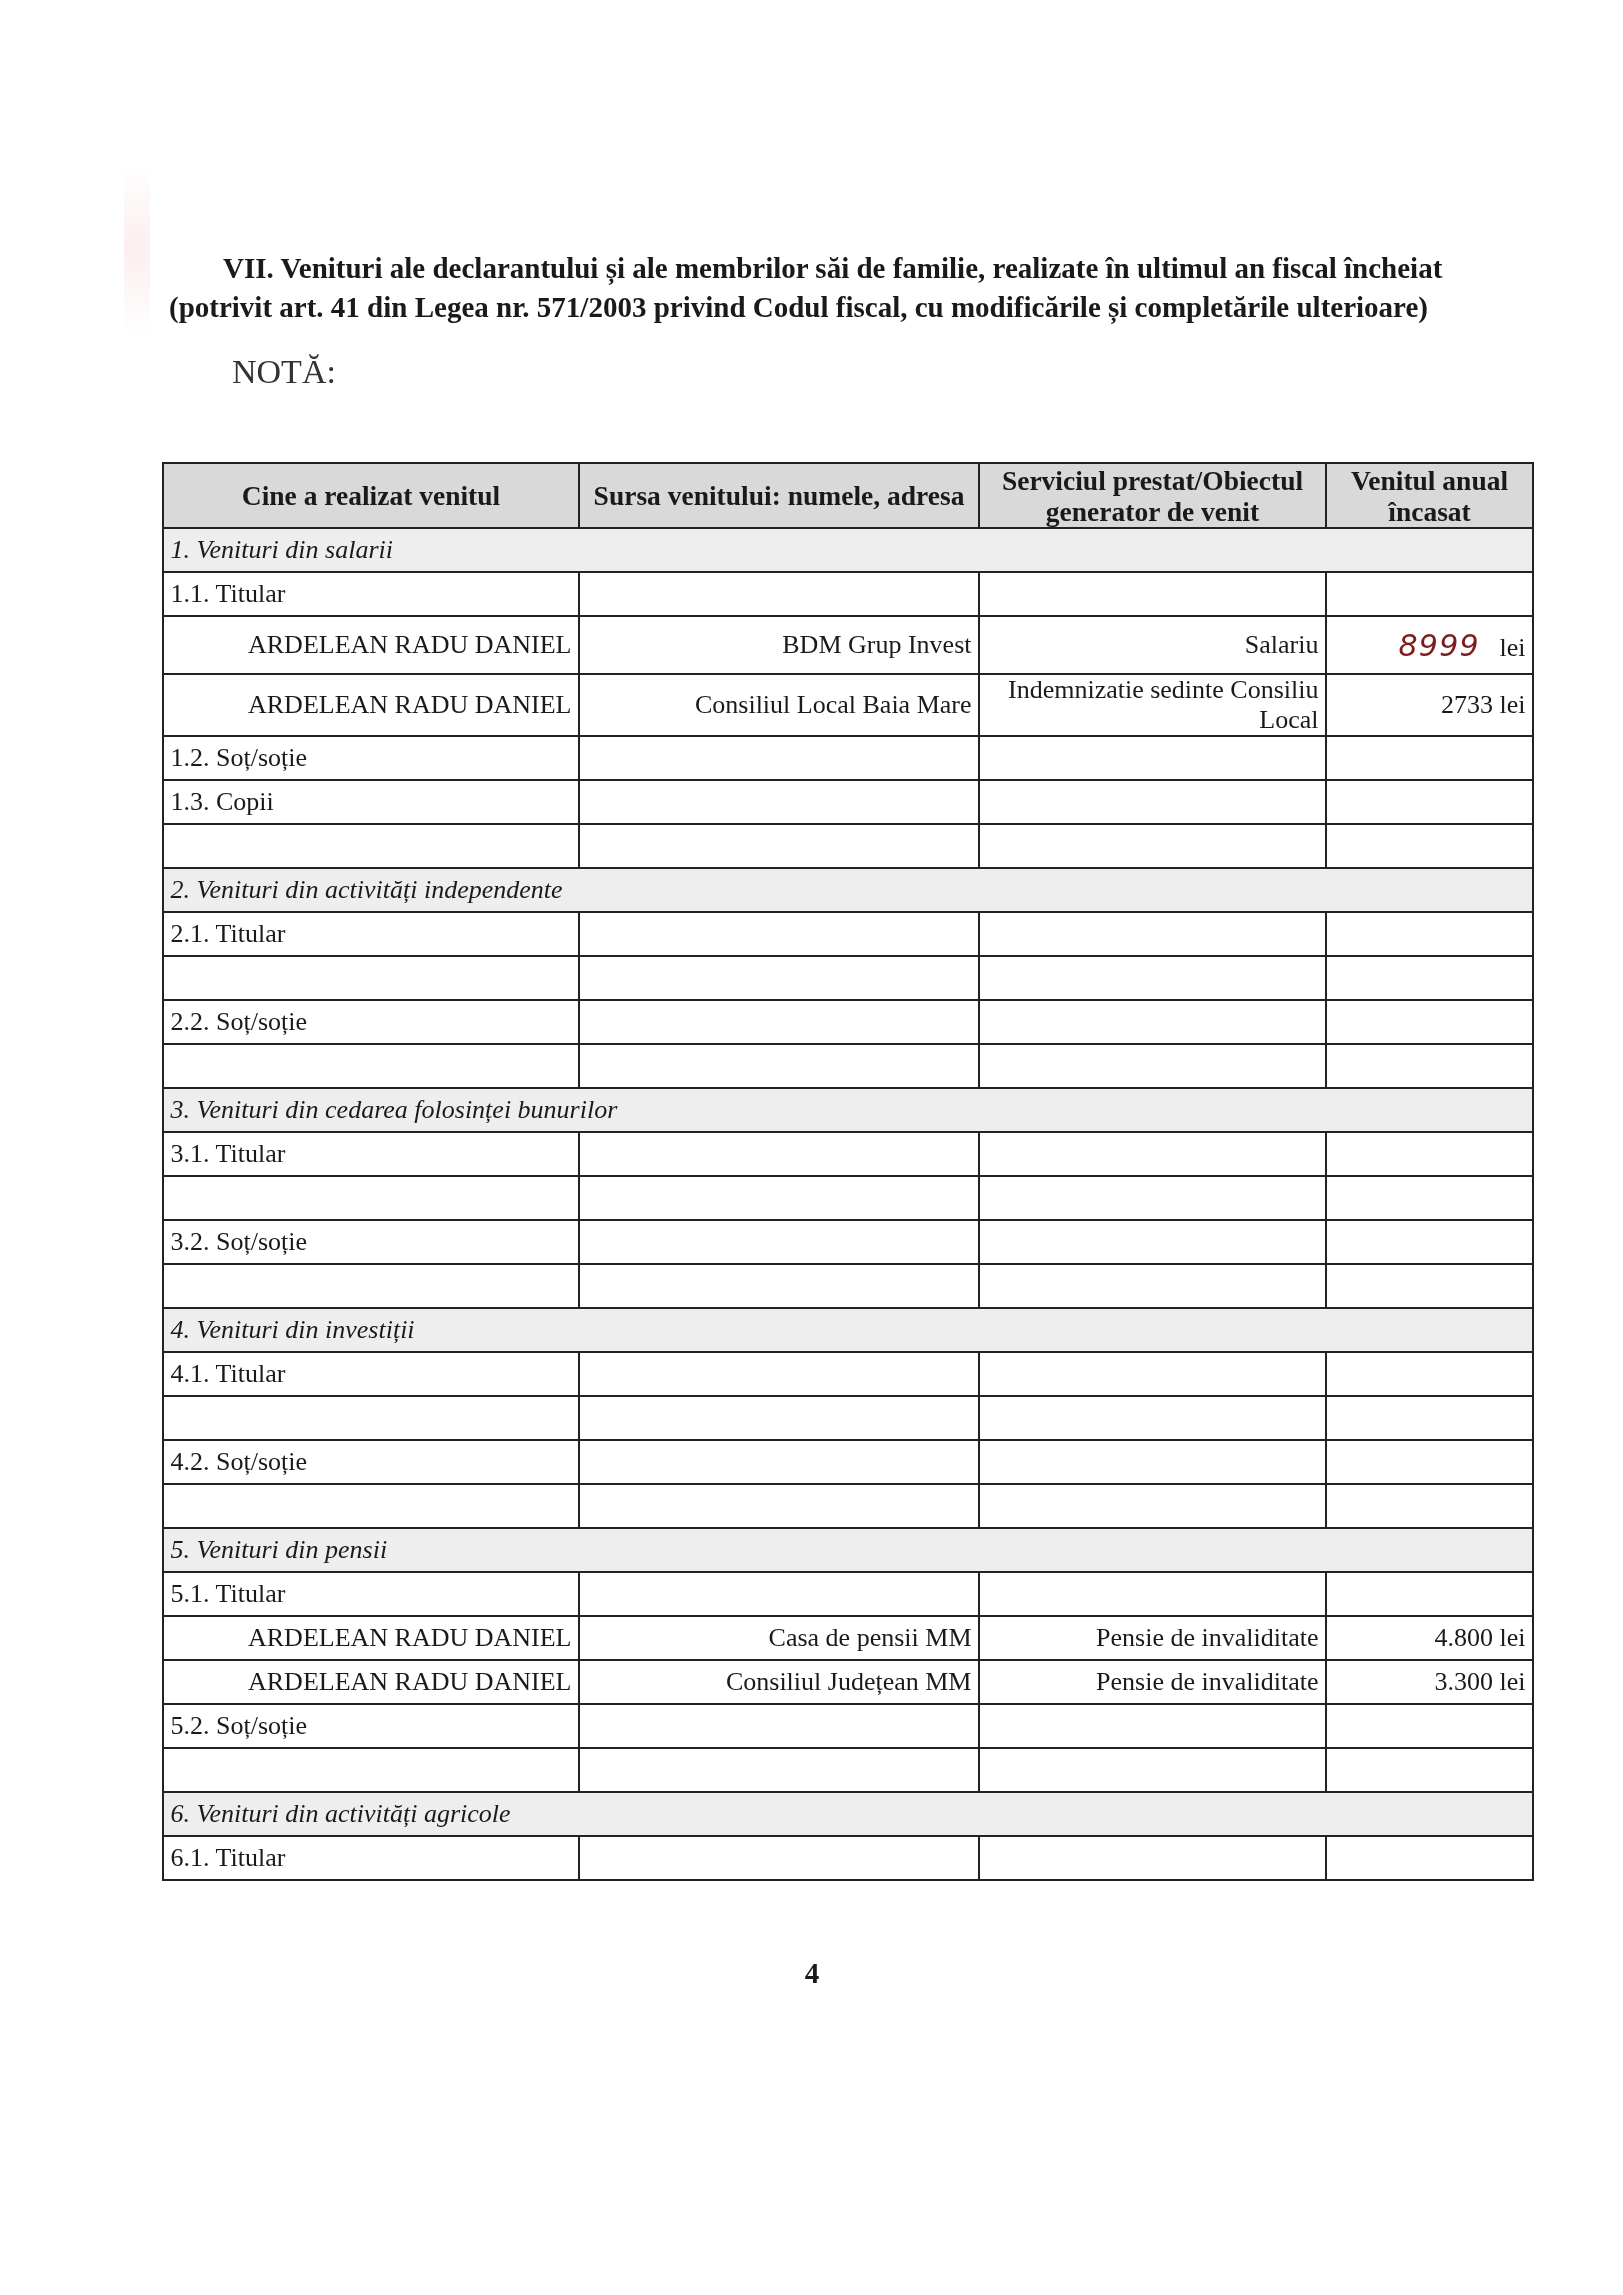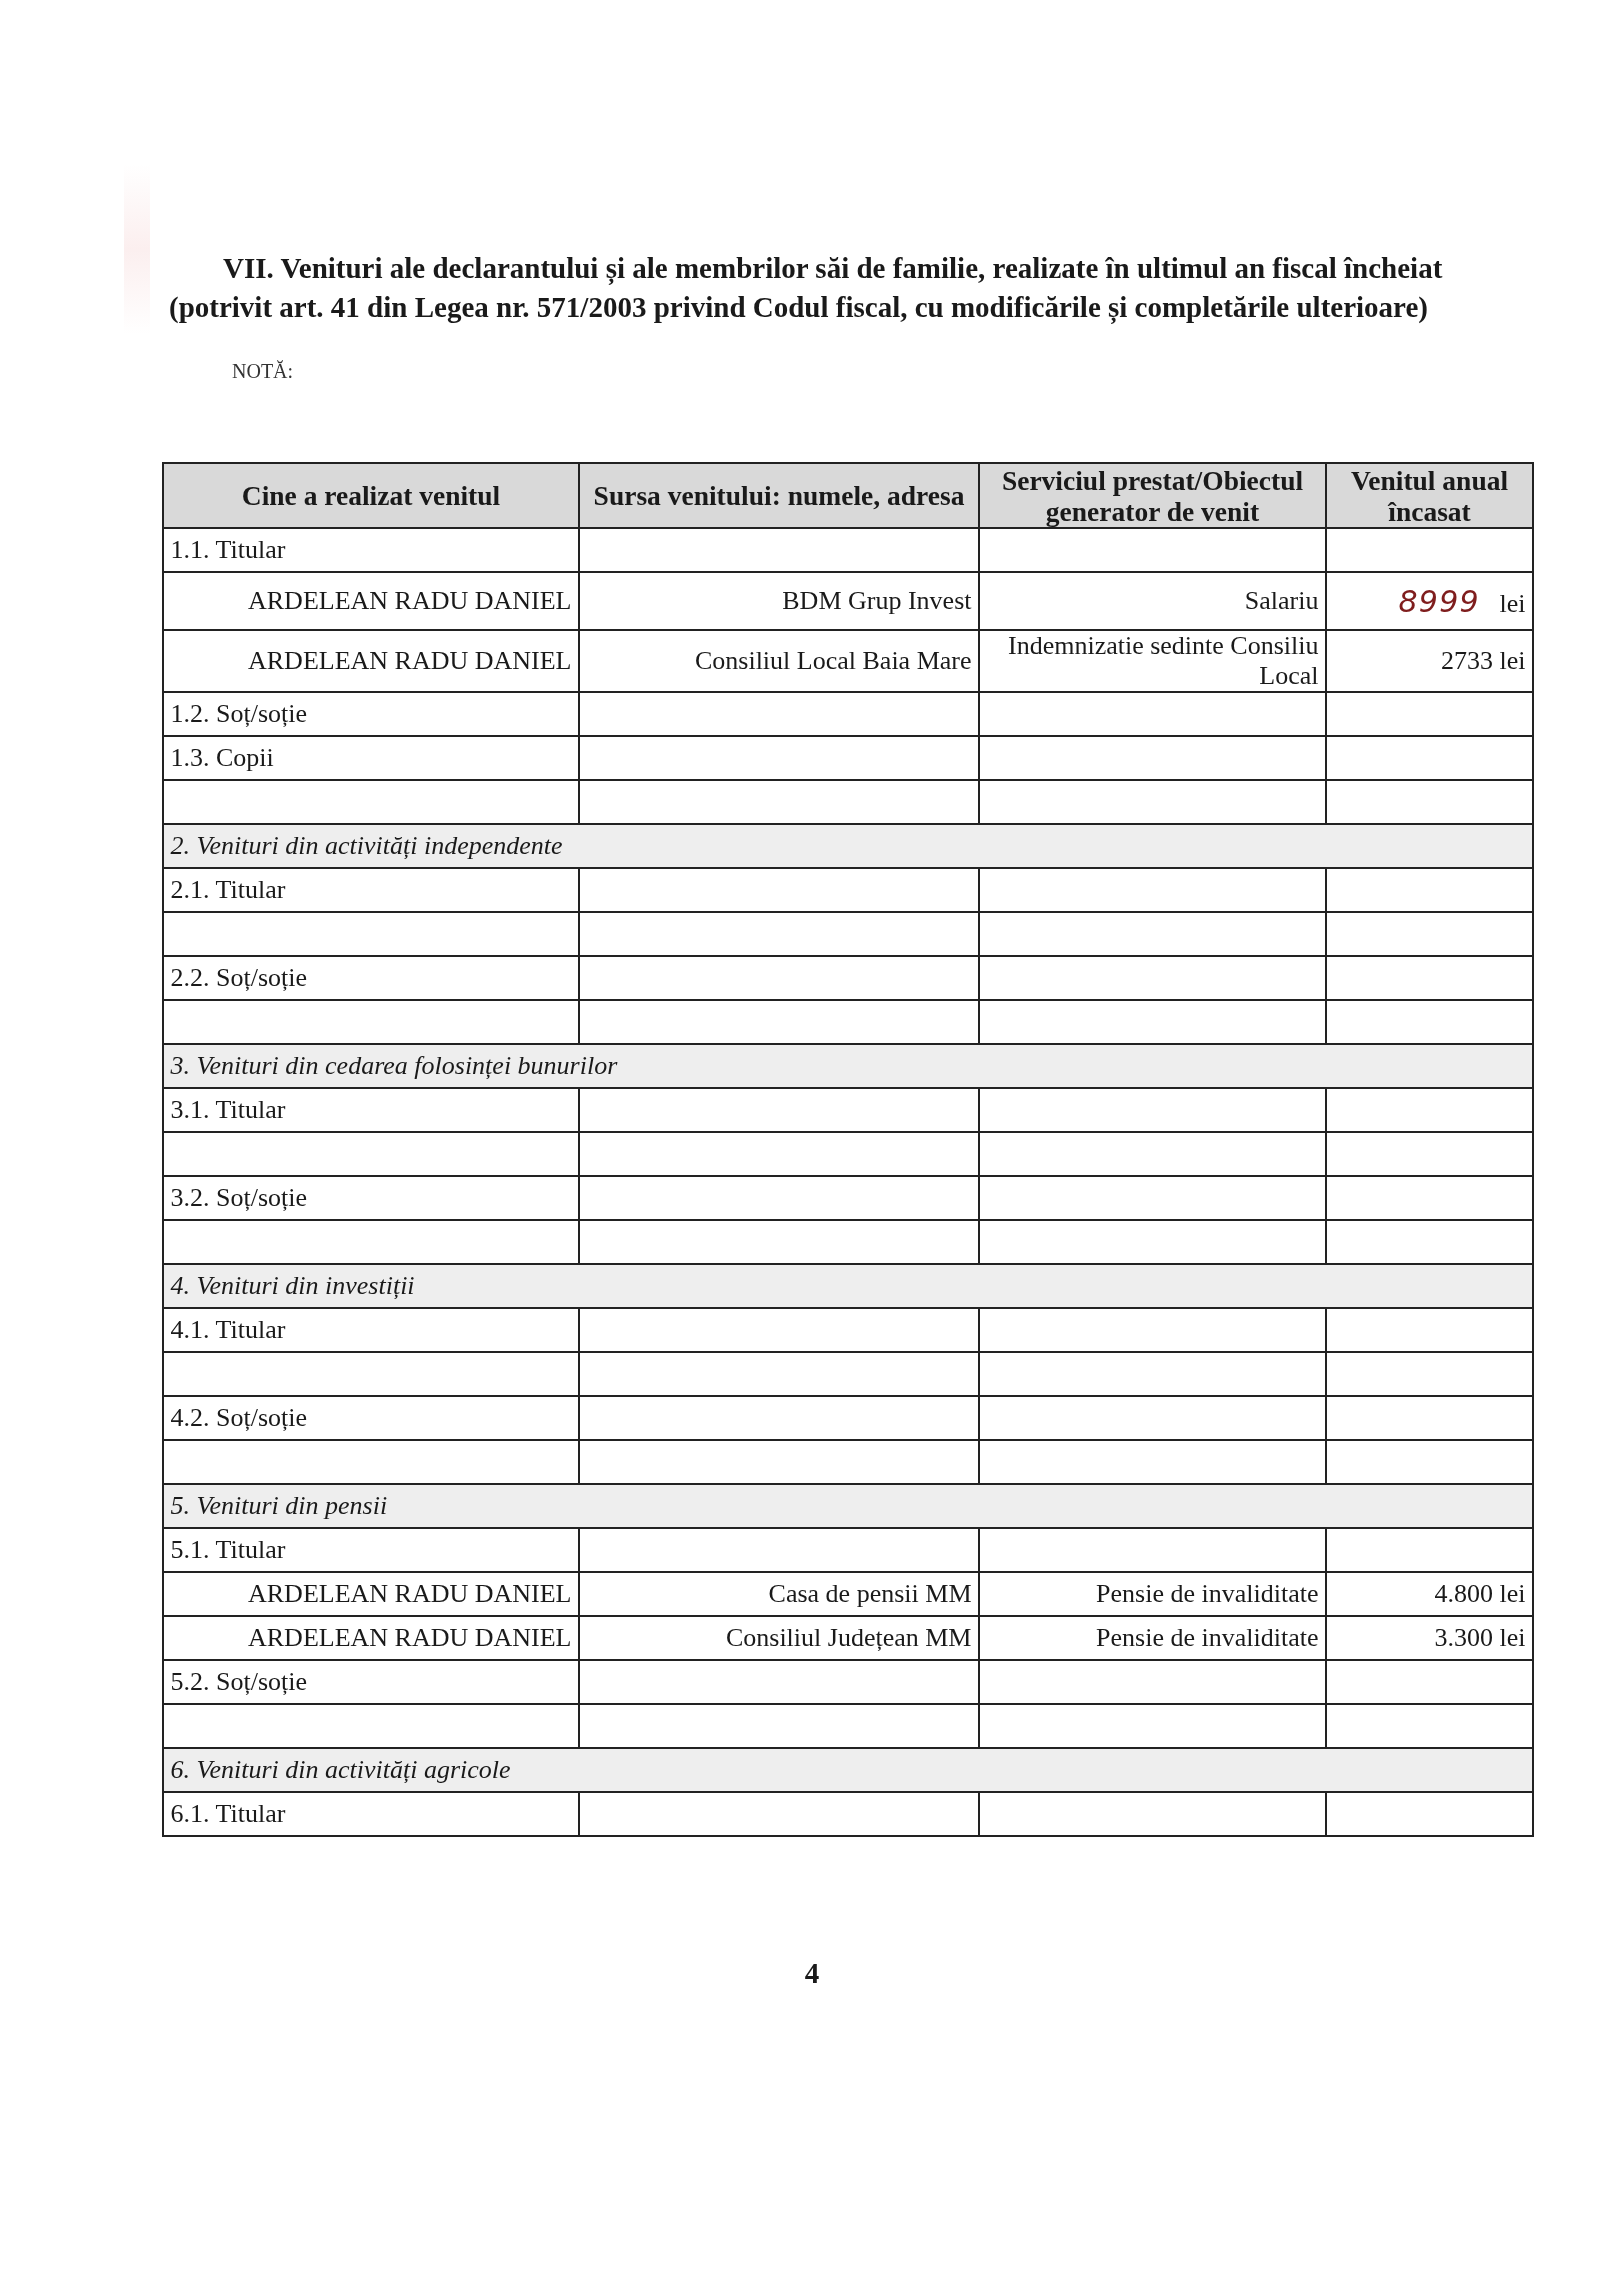--- a/index.html
+++ b/index.html
@@ -1,21 +1,21 @@
 <!DOCTYPE html>
 <html style="font-size:10.5px"><head>
 <meta charset="utf-8">
 <style>
   html, body { margin: 0; padding: 0; background: #ffffff; }
   body { width: 1624px; height: 2295px; position: relative; overflow: hidden;
          font-family: "Liberation Serif", "DejaVu Serif", serif; color: #1a1a1a; }
   .title { position: absolute; left: 223px; top: 249px; width: 1309px;
            font-weight: bold; font-size: 29px; line-height: 39px; }
   .title .l2 { margin-left: -54px; }
-  .note { position: absolute; left: 232px; top: 353px; font-size: 20px; line-height: 37px; color: #333; }
+  .note { position: absolute; left: 232px; top: 353px; font-size: 34px; line-height: 37px; color: #333; }
   table.inc { position: absolute; left: 162px; top: 462px; width: 1371px;
               border-collapse: collapse; table-layout: fixed; }
   table.inc td, table.inc th { border: 2px solid #222; padding: 0 6.5px; font-size: 26px;
               font-weight: normal; vertical-align: middle; }
   table.inc th { background: #d9d9d9; font-weight: bold; font-size: 27.5px; line-height: 31px; text-align: center; height: 63px; margin-top: 43px; }
   table.inc tr.sec td { background: #eeeeee; font-style: italic; height: 42px; }
   table.inc tr.r td { height: 42px; }
   table.inc tr.r.tall td { height: 56px; }
   table.inc tr.r.tall2 td { height: 59px; line-height: 30px; }
   td.c { text-align: right; margin-left: 15px; }
@@ -49,20 +49,23 @@
   <thead>
     <tr>
       <th>Cine a realizat venitul</th>
       <th>Sursa venitului: numele, adresa</th>
       <th>Serviciul prestat/Obiectul generator de venit</th>
       <th>Venitul anual încasat</th>
     </tr>
   </thead>
   <tbody>
 
+    <tr class="sec">
+      <td colspan="4">1. Venituri din salarii</td>
+    </tr>
     <tr class="r">
       <td>1.1. Titular</td>
       <td></td>
         <td></td>
         <td></td>
     </tr>
     <tr class="r tall">
       <td class="c">ARDELEAN RADU DANIEL</td>
       <td class="c">BDM Grup Invest</td>
       <td class="c">Salariu</td>

